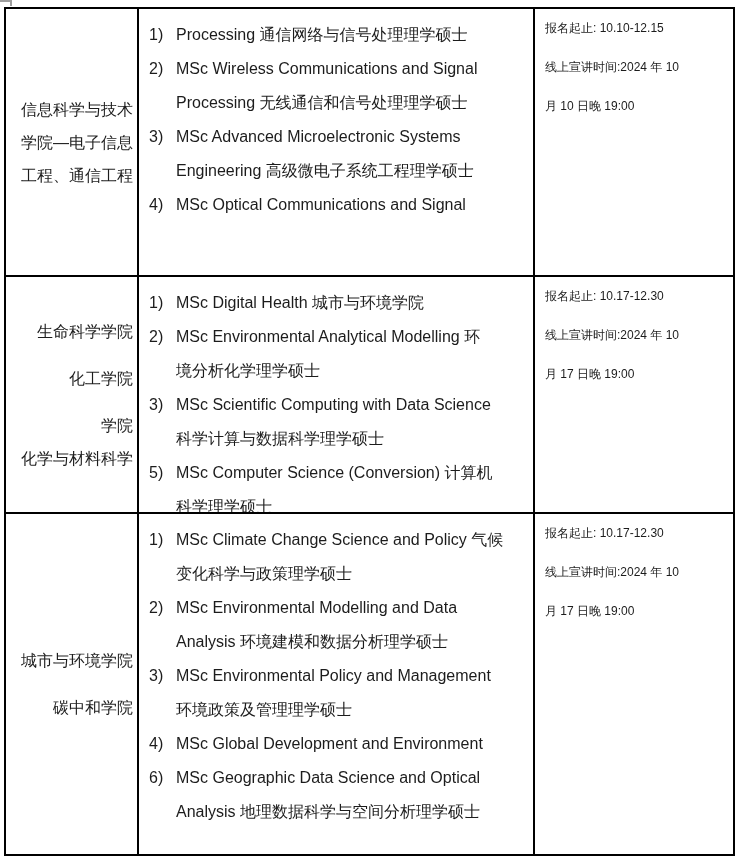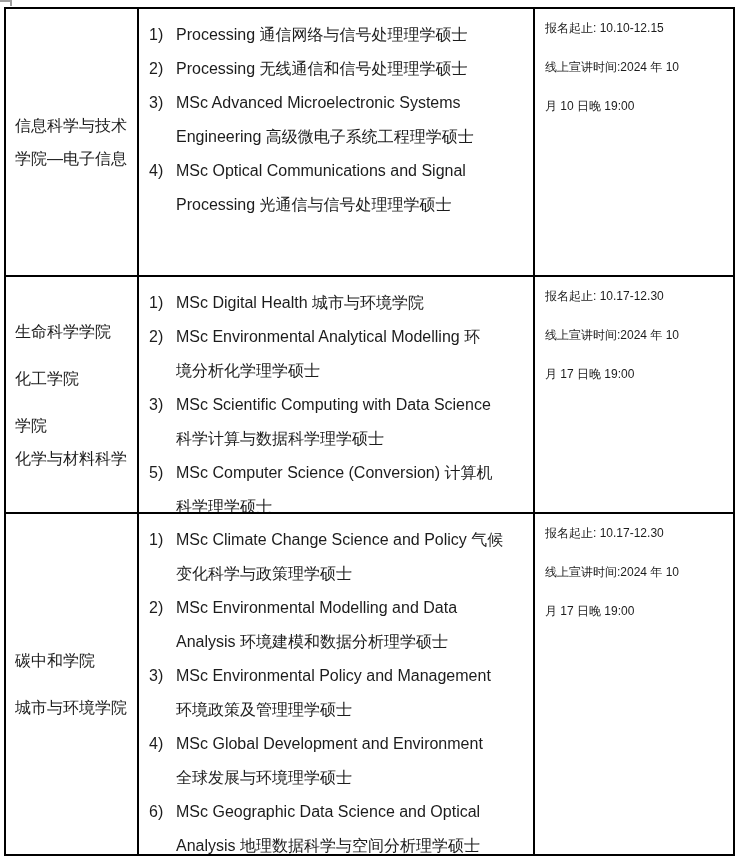--- a/index.html
+++ b/index.html
@@ -39,21 +39,21 @@
   .cell.last-row { border-bottom: none; }
 
   .college-cell {
     display: flex;
     flex-direction: column;
     justify-content: center;
     padding: 0 4px 0 9px;
     font-size: 16px;
     line-height: 33px;
   }
-  .college-para { margin: 0; }
+  .college-para { margin: 0; text-align: right; }
   .college-para + .college-para { margin-top: 14px; }
 
   .programs-cell {
     padding: 9px 6px 0 10px;
     font-size: 16px;
     line-height: 34px;
   }
   .prog { display: flex; align-items: flex-start; }
   .prog-num { width: 27px; flex: none; }
   .prog-text { flex: 1; min-width: 0; }
@@ -75,48 +75,49 @@
 <div class="page">
   <div class="corner-h"></div>
   <div class="corner-v"></div>
 
   <div class="tbl">
 
     <div class="cell college-cell">
       <div class="college-para">
         <div class="line">信息科学与技术</div>
         <div class="line">学院—电子信息</div>
+        <div class="line">工程、通信工程</div>
       </div>
     </div>
 
     <div class="cell programs-cell">
       <div class="prog">
         <span class="prog-num">1)</span>
         <div class="prog-text">
           <div class="line">Processing 通信网络与信号处理理学硕士</div>
         </div>
       </div>
       <div class="prog">
         <span class="prog-num">2)</span>
         <div class="prog-text">
+          <div class="line">MSc Wireless Communications and Signal</div>
           <div class="line">Processing 无线通信和信号处理理学硕士</div>
         </div>
       </div>
       <div class="prog">
         <span class="prog-num">3)</span>
         <div class="prog-text">
           <div class="line">MSc Advanced Microelectronic Systems</div>
           <div class="line">Engineering 高级微电子系统工程理学硕士</div>
         </div>
       </div>
       <div class="prog">
         <span class="prog-num">4)</span>
         <div class="prog-text">
           <div class="line">MSc Optical Communications and Signal</div>
-          <div class="line">Processing 光通信与信号处理理学硕士</div>
         </div>
       </div>
     </div>
 
     <div class="cell last-col schedule-cell">
       <div class="line">报名起止: 10.10-12.15</div>
       <div class="line">线上宣讲时间:2024 年 10</div>
       <div class="line">月 10 日晚 19:00</div>
     </div>
 
@@ -164,24 +165,24 @@
     </div>
 
     <div class="cell last-col schedule-cell">
       <div class="line">报名起止: 10.17-12.30</div>
       <div class="line">线上宣讲时间:2024 年 10</div>
       <div class="line">月 17 日晚 19:00</div>
     </div>
 
     <div class="cell last-row college-cell">
       <div class="college-para">
+        <div class="line">城市与环境学院</div>
+      </div>
+      <div class="college-para">
         <div class="line">碳中和学院</div>
-      </div>
-      <div class="college-para">
-        <div class="line">城市与环境学院</div>
       </div>
     </div>
 
     <div class="cell last-row programs-cell">
       <div class="prog">
         <span class="prog-num">1)</span>
         <div class="prog-text">
           <div class="line">MSc Climate Change Science and Policy 气候</div>
           <div class="line">变化科学与政策理学硕士</div>
         </div>
@@ -197,21 +198,20 @@
         <span class="prog-num">3)</span>
         <div class="prog-text">
           <div class="line">MSc Environmental Policy and Management</div>
           <div class="line">环境政策及管理理学硕士</div>
         </div>
       </div>
       <div class="prog">
         <span class="prog-num">4)</span>
         <div class="prog-text">
           <div class="line">MSc Global Development and Environment</div>
-          <div class="line">全球发展与环境理学硕士</div>
         </div>
       </div>
       <div class="prog">
         <span class="prog-num">6)</span>
         <div class="prog-text">
           <div class="line">MSc Geographic Data Science and Optical</div>
           <div class="line">Analysis 地理数据科学与空间分析理学硕士</div>
         </div>
       </div>
     </div>

